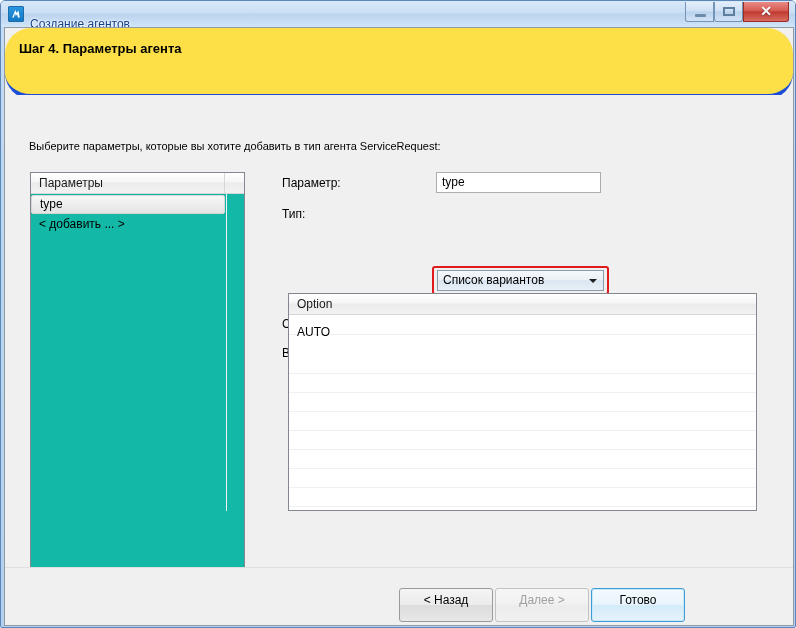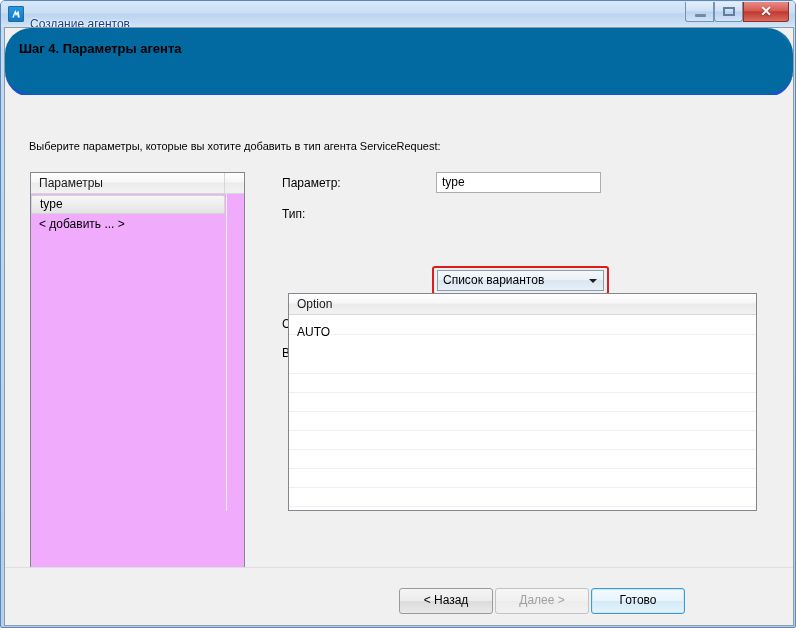--- a/index.html
+++ b/index.html
@@ -117,22 +117,22 @@
     border: 1px solid #919ba5;
     box-sizing: border-box;
   }
 
   
   #wizhead {
     position: absolute;
     left: 0; top: 0;
     width: 788px;
     height: 66px;
-    background: #0369a1;
-    border-bottom: 3px solid #1d4ed8;
+    background: #fde047;
+    border-bottom: 5px solid #1d4ed8;
     overflow: hidden;
     border-radius: 26px;
   }
   #wizhead .watermark {
     position: absolute;
     right: -70px; top: -120px;
     width: 270px; height: 270px;
     border-radius: 50%;
     background: radial-gradient(circle at 40% 70%, rgba(190,214,240,0) 52%, rgba(196,218,242,0.85) 58%, rgba(222,235,249,0.55) 82%, rgba(255,255,255,0) 100%);
   }
@@ -167,21 +167,21 @@
     color: #000000;
     white-space: nowrap;
   }
 
   
   #params-table {
     position: absolute;
     left: 25px; top: 77px;
     width: 215px;
     height: 406px;
-    background: #f0abfc;
+    background: #14b8a6;
     border: 1px solid #828790;
     box-sizing: border-box;
     overflow: hidden;
   }
   #params-header {
     position: absolute;
     left: 0; top: 0;
     width: 100%;
     height: 21px;
     background: linear-gradient(to bottom, #ffffff 0%, #f6f6f6 45%, #ebebeb 50%, #f2f2f2 100%);
@@ -381,21 +381,21 @@
     left: 0; top: 539px;
     width: 788px;
     height: 58px;
     background: #f0f0f0;
     border-top: 1px solid #dfdfdf;
     box-sizing: border-box;
   }
   .wbtn {
     position: absolute;
     top: 20px;
-    height: 26px;
+    height: 34px;
     box-sizing: border-box;
     background: linear-gradient(to bottom, #f4f4f4 0%, #ececec 48%, #dcdcdc 52%, #e8e8e8 100%);
     border: 1px solid #9a9a9a;
     border-radius: 3px;
     font-size: 12px;
     color: #000000;
     text-align: center;
     line-height: 23px;
     cursor: default;
     font-family: "Liberation Sans", sans-serif;

